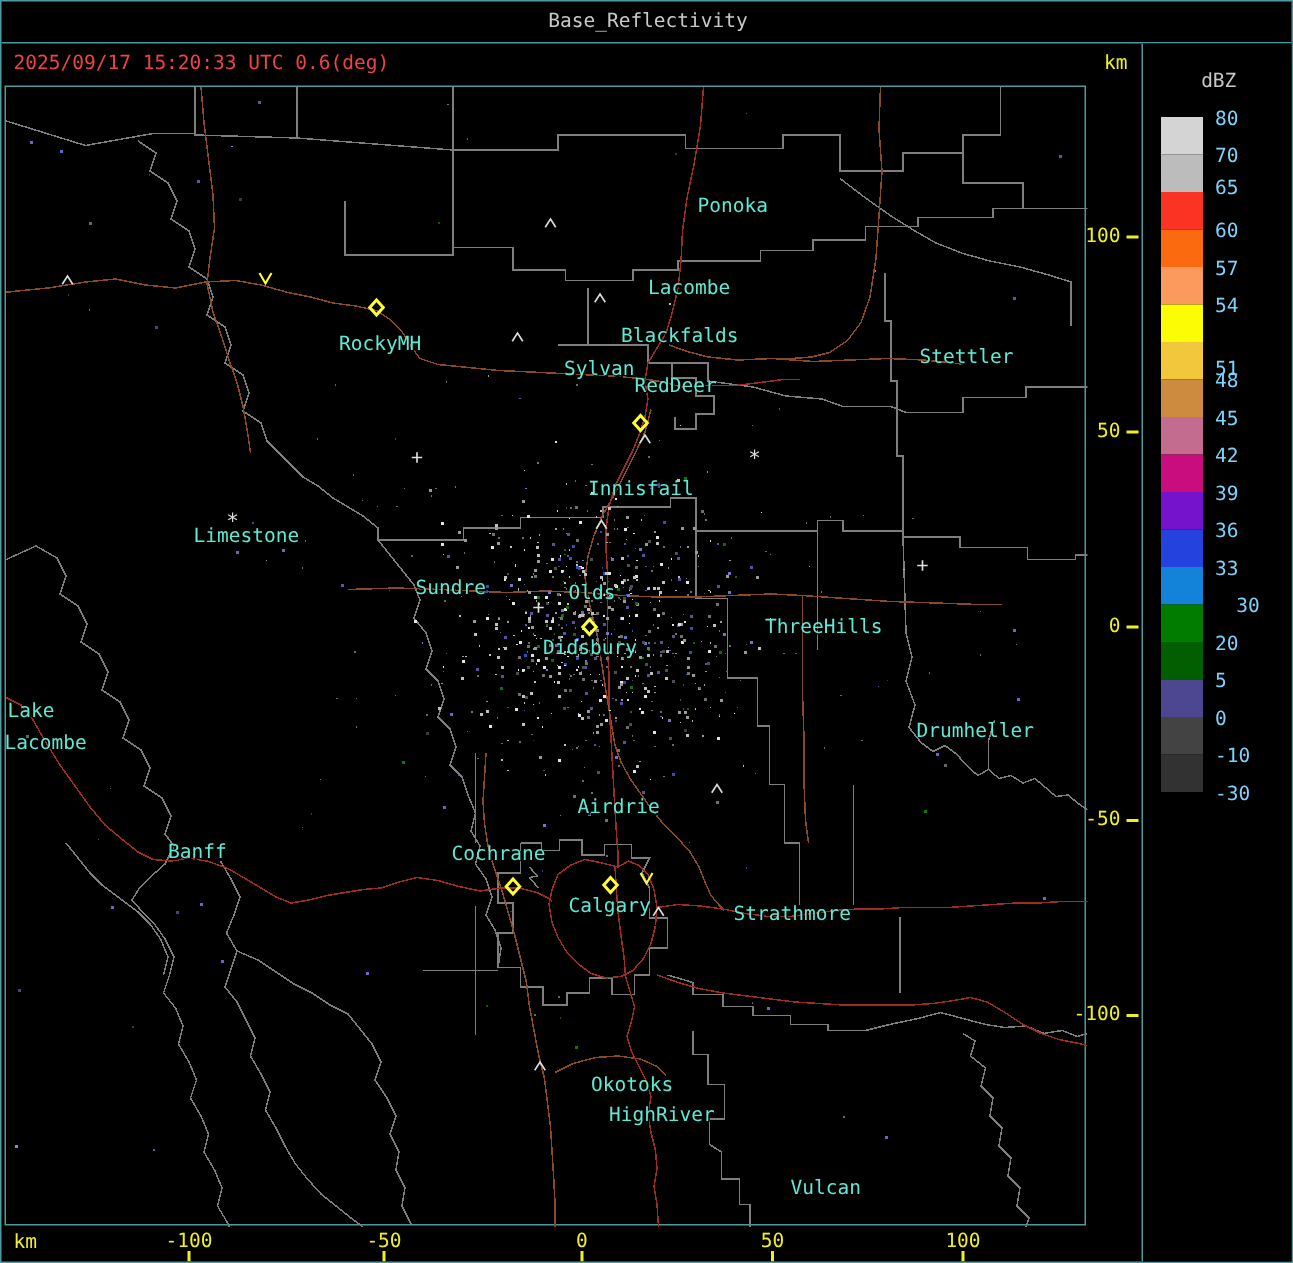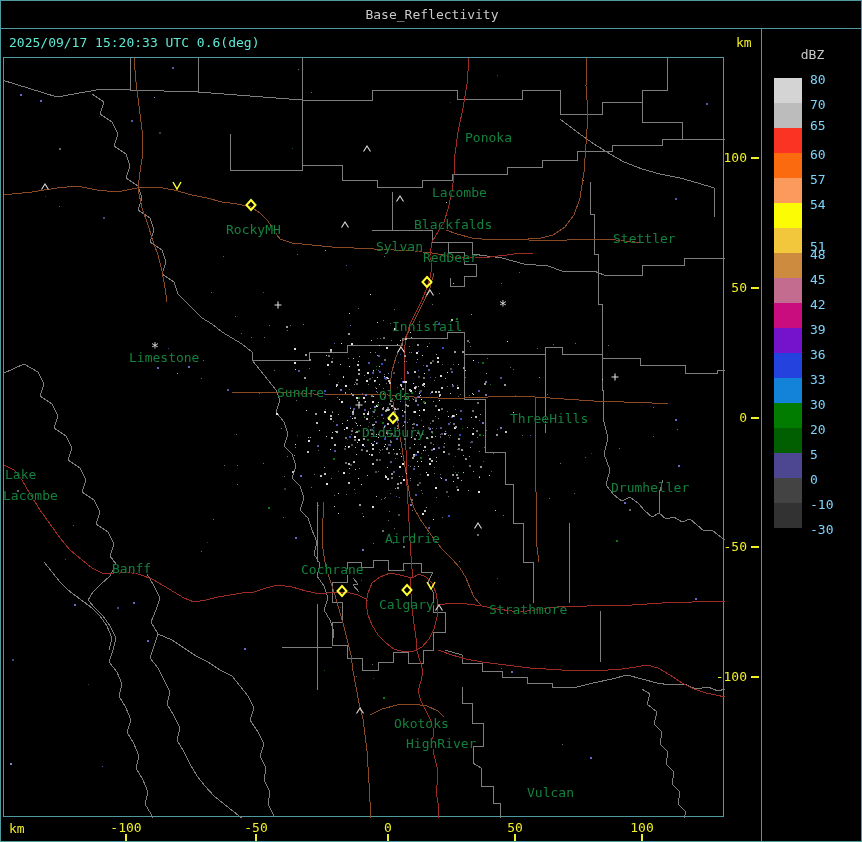--- a/index.html
+++ b/index.html
@@ -8,35 +8,35 @@
     font-family:"DejaVu Sans Mono",monospace;
     border:1px solid #4f9a9e;box-sizing:border-box;
   }
   .titlebar{
     position:absolute;left:0;top:0;width:862px;height:28px;
     border-bottom:1px solid #4f9a9e;box-sizing:border-box;
     display:flex;align-items:center;justify-content:center;
     color:#c9c9c9;font-size:13px;letter-spacing:0px;
   }
   .statusbar{position:absolute;left:0;top:28px;width:760px;height:28px;}
-  .timestamp{position:absolute;left:8px;top:6px;color:#5eead4;font-size:13px;white-space:nowrap;}
+  .timestamp{position:absolute;left:8px;top:6px;color:#ef4444;font-size:13px;white-space:nowrap;}
   .km-right{position:absolute;left:735px;top:34px;color:#f0ee24;font-size:13px;}
   .legend-panel{
     position:absolute;left:760px;top:28px;width:102px;height:814px;
     border-left:1px solid #4f9a9e;box-sizing:border-box;background:#000;
   }
   .legend-title{position:absolute;left:0;top:18px;width:100%;text-align:center;color:#c8c8c8;font-size:13px;}
   .swatch{position:absolute;left:12px;width:28px;height:25px;}
   .swatch-label{position:absolute;left:48px;width:44px;color:#7dd3fc;font-size:13px;line-height:14px;}
   .map-frame{
     position:absolute;left:2px;top:56px;width:721px;height:760px;
     border:1px solid #4f9a9e;box-sizing:border-box;background:#000;
   }
   .city-label{
-    position:absolute;color:#15803d;font-size:13px;line-height:13px;white-space:nowrap;
+    position:absolute;color:#5eead4;font-size:13px;line-height:13px;white-space:nowrap;
     text-shadow:1px 1px 0 #000;
   }
   .raxis-label{position:absolute;width:44px;text-align:right;color:#f0ee24;font-size:13px;line-height:13px;}
   .raxis-tick{position:absolute;width:8px;height:2px;background:#f0ee24;}
   .baxis-label{position:absolute;width:60px;text-align:center;color:#f0ee24;font-size:13px;line-height:13px;}
   .baxis-tick{position:absolute;width:2px;height:7px;background:#f0ee24;}
   .km-bottom{position:absolute;left:8px;top:820px;color:#f0ee24;font-size:13px;}
   svg{display:block;}
 </style>
 </head>
@@ -79,21 +79,21 @@
         <div class="swatch-label" style="top: 119px;">60</div>
         <div class="swatch-label" style="top: 144px;">57</div>
         <div class="swatch-label" style="top: 169px;">54</div>
         <div class="swatch-label" style="top: 211px;">51</div>
         <div class="swatch-label" style="top: 219px;">48</div>
         <div class="swatch-label" style="top: 244px;">45</div>
         <div class="swatch-label" style="top: 269px;">42</div>
         <div class="swatch-label" style="top: 294px;">39</div>
         <div class="swatch-label" style="top: 319px;">36</div>
         <div class="swatch-label" style="top: 344px;">33</div>
-        <div class="swatch-label" style="top: 369px;">30</div>
+        <div class="swatch-label" style="top: 369px; text-align: center;">30</div>
         <div class="swatch-label" style="top: 394px;">20</div>
         <div class="swatch-label" style="top: 419px;">5</div>
         <div class="swatch-label" style="top: 444px;">0</div>
         <div class="swatch-label" style="top: 469px;">-10</div>
         <div class="swatch-label" style="top: 494px;">-30</div>
       </div>
 </div>
 
 <div class="map-frame">
   <svg id="map-svg" viewBox="2 56 721 760" width="721" height="760" shape-rendering="crispEdges">

